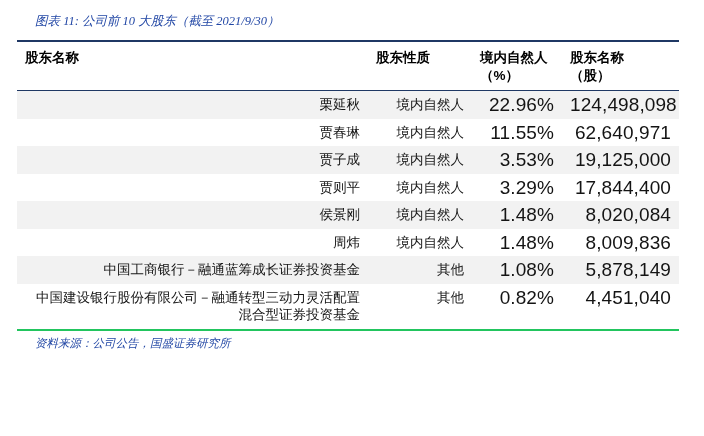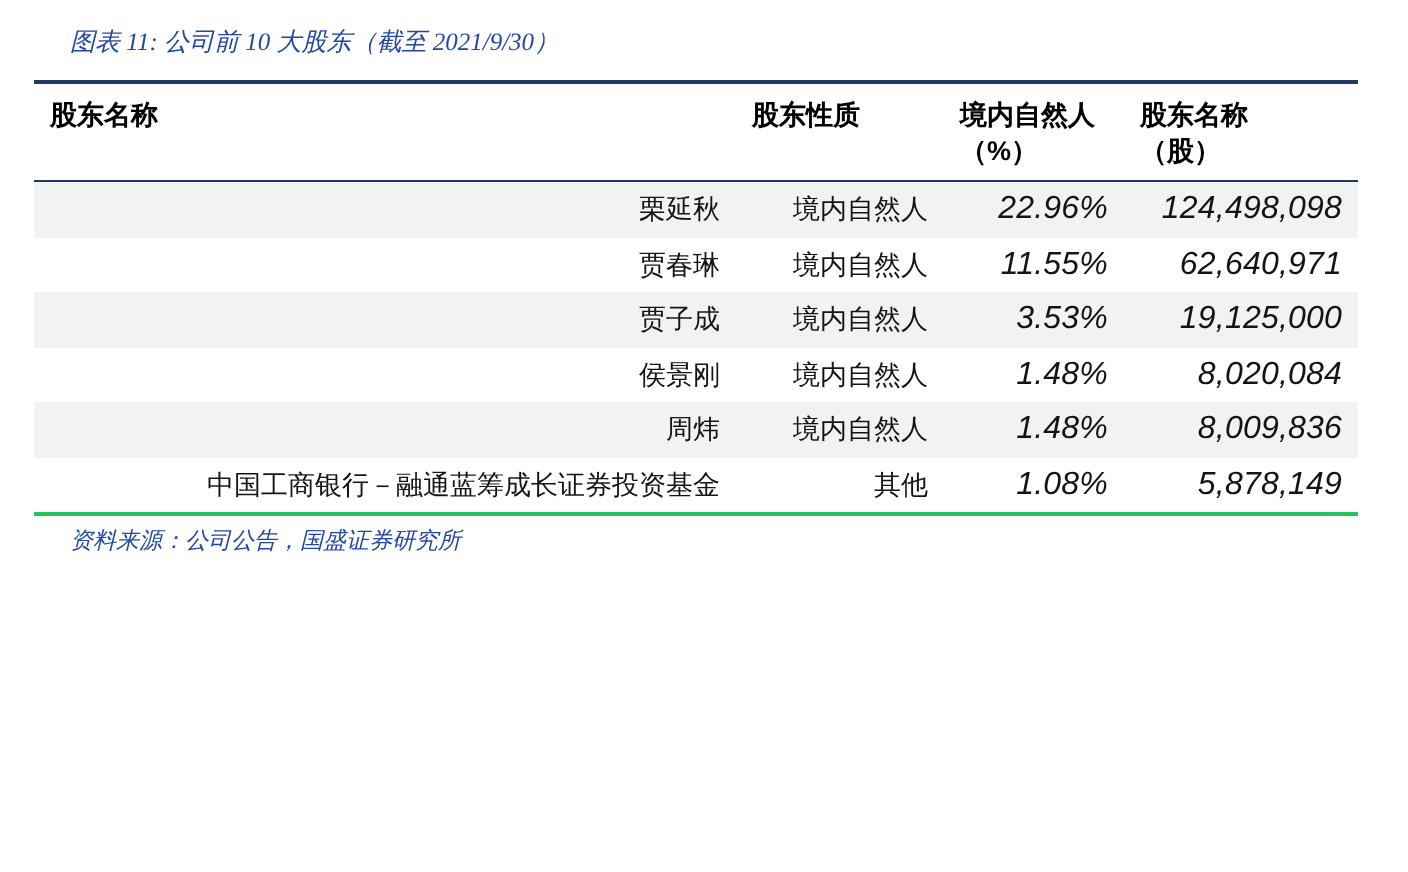--- a/index.html
+++ b/index.html
@@ -44,21 +44,21 @@
     vertical-align: top;
     font-size: 13.5px;
     color: #141414;
     padding: 5px 8px;
     line-height: 17.5px;
   }
   tbody tr:nth-child(odd) { background: #F2F2F2; }
   td.num, thead th .pctmark {
     font-family: "Liberation Sans", sans-serif;
   }
-  td.num { font-size: 16px; letter-spacing: 0.1px; font-style: italic; }
+  td.num { font-size: 19px; letter-spacing: 0.1px; }
   .figure-source {
     padding: 5px 0 0 35px;
     font-size: 11.5px;
     font-style: italic;
     color: #2247A5;
   }
 </style>
 </head>
 <body>
 
@@ -104,33 +104,45 @@
       <td class="num">11.55%</td>
       <td class="num">62,640,971</td>
     </tr>
     <tr>
       <td>贾子成</td>
       <td>境内自然人</td>
       <td class="num">3.53%</td>
       <td class="num">19,125,000</td>
     </tr>
     <tr>
+      <td>贾则平</td>
+      <td>境内自然人</td>
+      <td class="num">3.29%</td>
+      <td class="num">17,844,400</td>
+    </tr>
+    <tr>
       <td>侯景刚</td>
       <td>境内自然人</td>
       <td class="num">1.48%</td>
       <td class="num">8,020,084</td>
     </tr>
     <tr>
       <td>周炜</td>
       <td>境内自然人</td>
       <td class="num">1.48%</td>
       <td class="num">8,009,836</td>
     </tr>
     <tr>
       <td>中国工商银行－融通蓝筹成长证券投资基金</td>
       <td>其他</td>
       <td class="num">1.08%</td>
       <td class="num">5,878,149</td>
     </tr>
+    <tr>
+      <td>中国建设银行股份有限公司－融通转型三动力灵活配置混合型证券投资基金</td>
+      <td>其他</td>
+      <td class="num">0.82%</td>
+      <td class="num">4,451,040</td>
+    </tr>
   </tbody>
 </table>
 
 <div class="figure-source">资料来源：公司公告，国盛证券研究所</div>
 
 </body></html>

